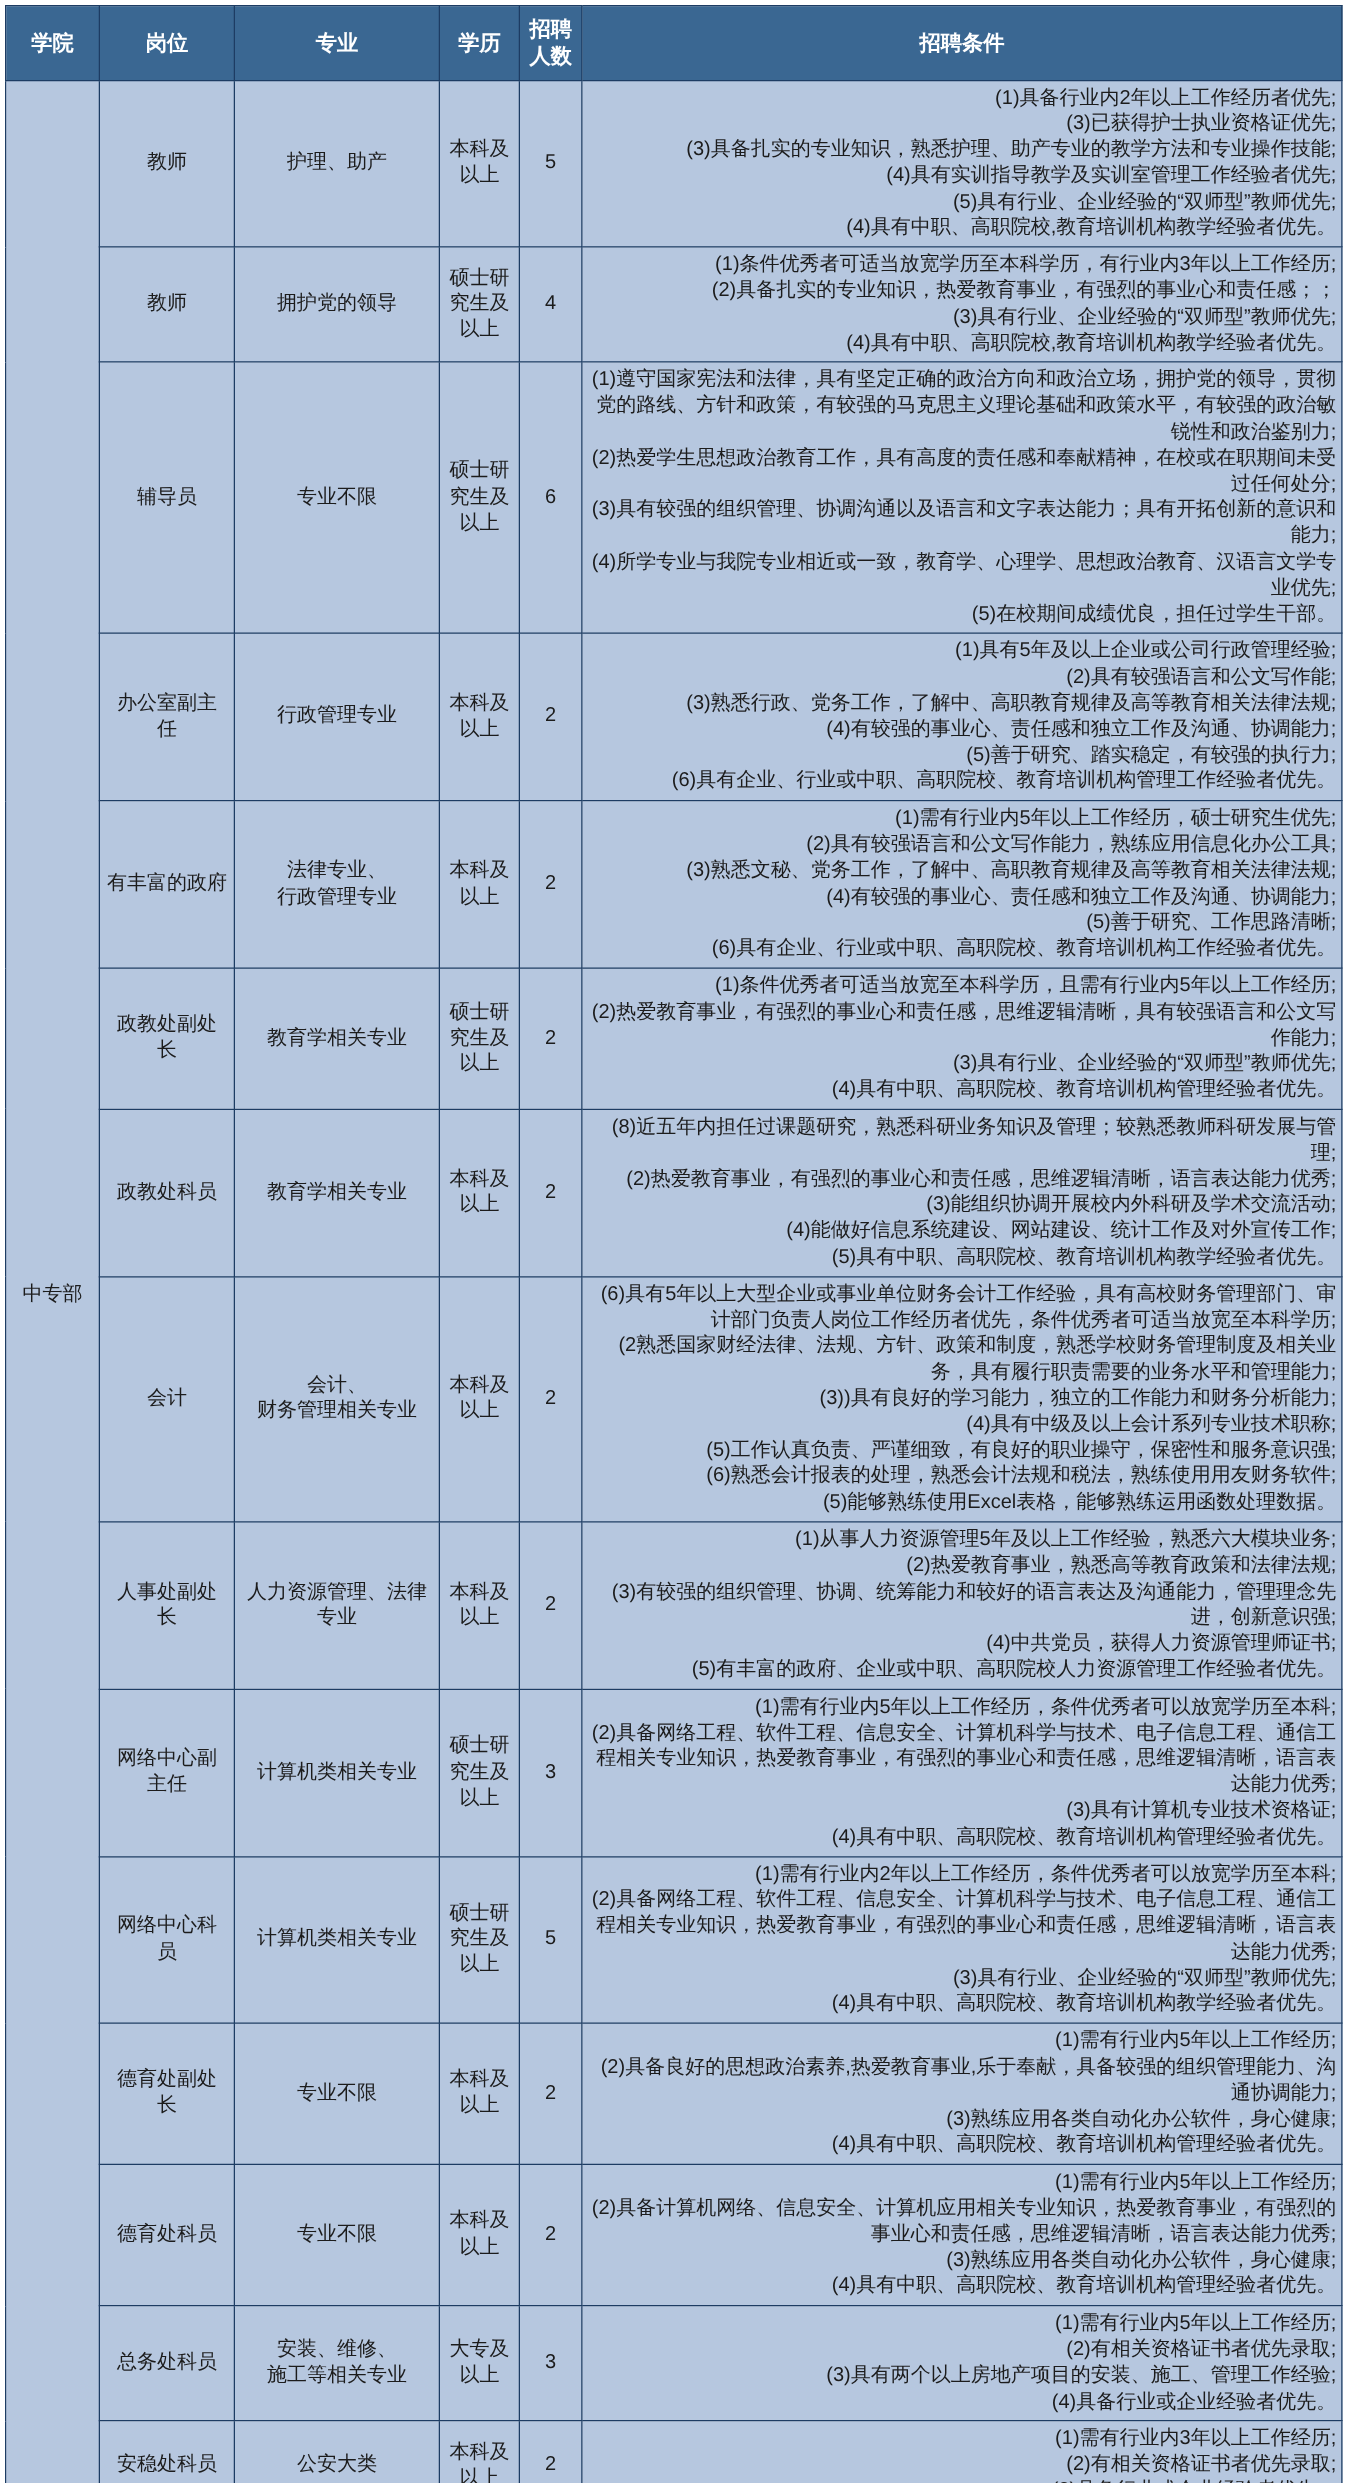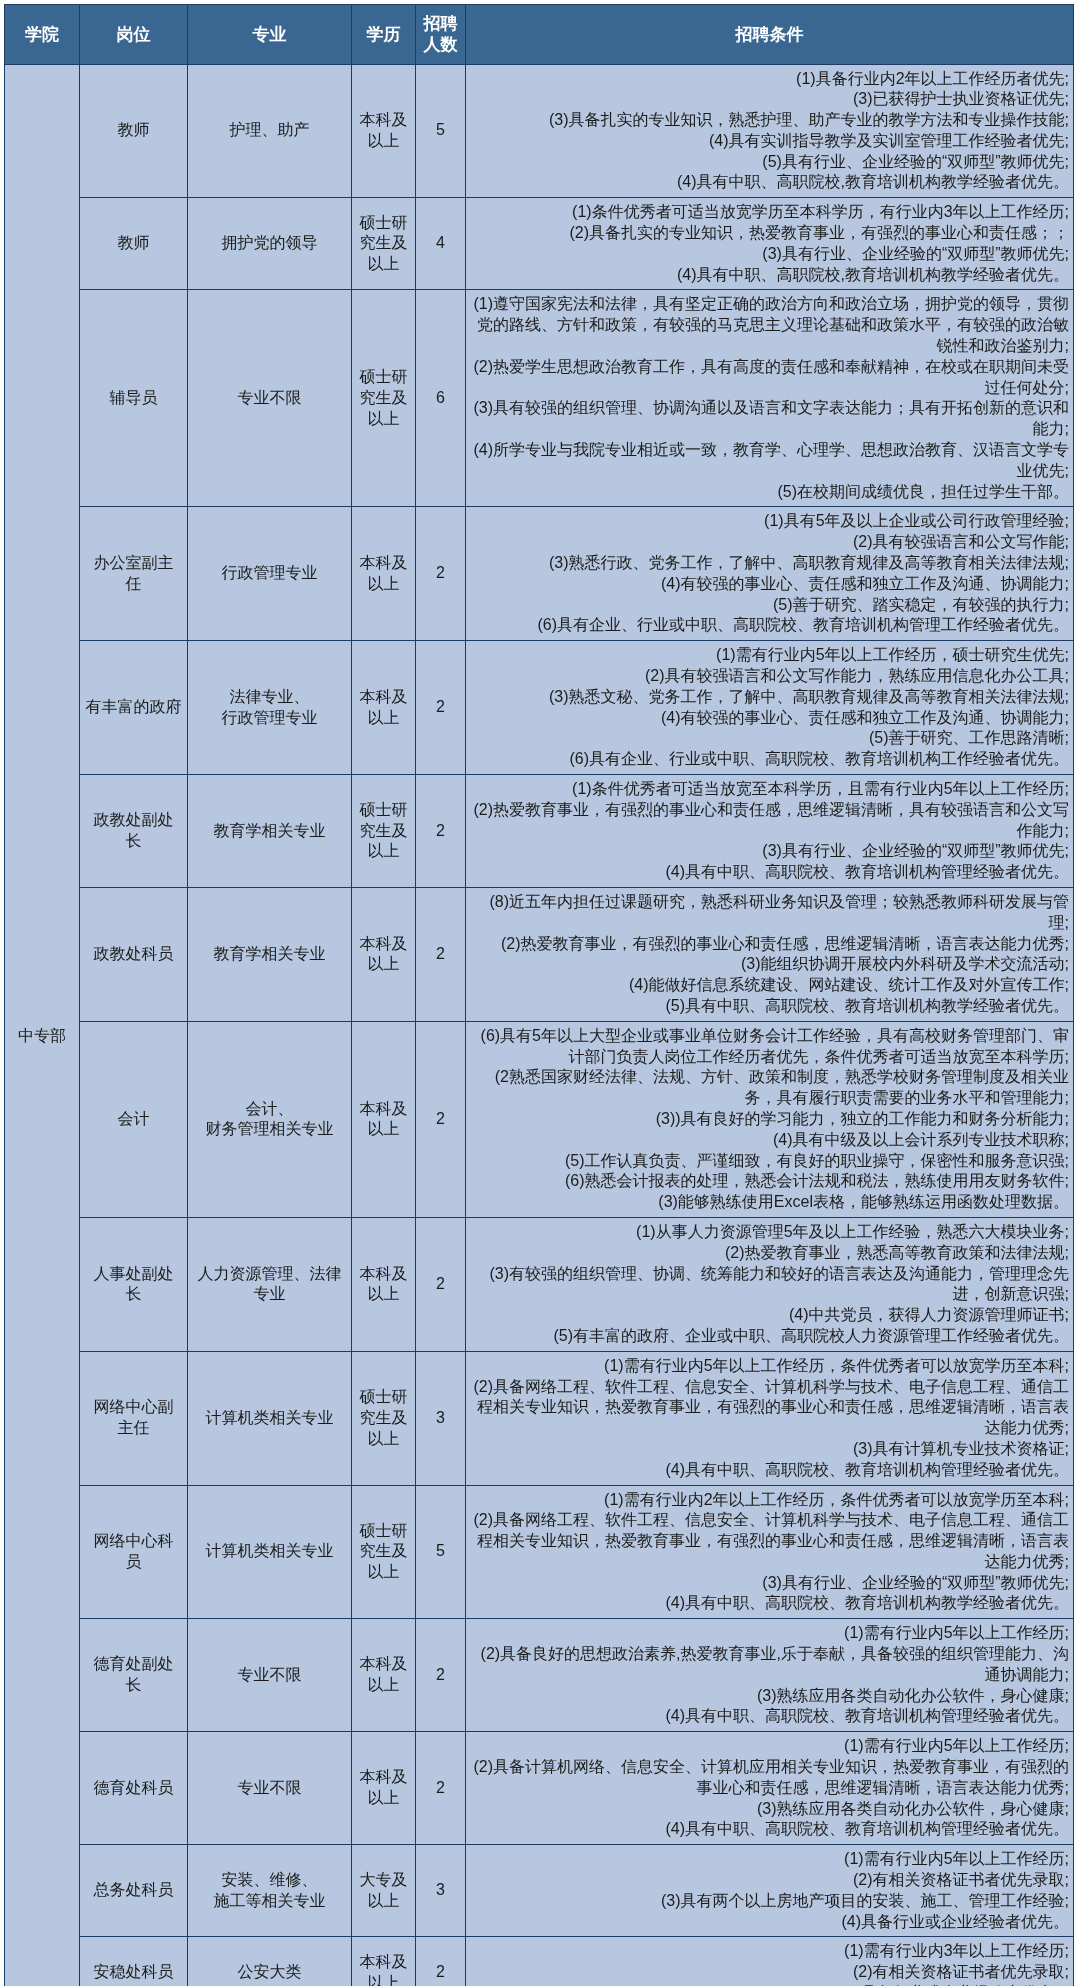--- a/index.html
+++ b/index.html
@@ -194,21 +194,21 @@
     <td class="c-edu">本科及
 以上</td>
     <td class="c-count">2</td>
     <td class="c-cond">
             <div class="cond-line">(6)具有5年以上大型企业或事业单位财务会计工作经验，具有高校财务管理部门、审计部门负责人岗位工作经历者优先，条件优秀者可适当放宽至本科学历;</div>
             <div class="cond-line">(2熟悉国家财经法律、法规、方针、政策和制度，熟悉学校财务管理制度及相关业务，具有履行职责需要的业务水平和管理能力;</div>
             <div class="cond-line">(3))具有良好的学习能力，独立的工作能力和财务分析能力;</div>
             <div class="cond-line">(4)具有中级及以上会计系列专业技术职称;</div>
             <div class="cond-line">(5)工作认真负责、严谨细致，有良好的职业操守，保密性和服务意识强;</div>
             <div class="cond-line">(6)熟悉会计报表的处理，熟悉会计法规和税法，熟练使用用友财务软件;</div>
-            <div class="cond-line">(3)能够熟练使用Excel表格，能够熟练运用函数处理数据。</div>
+            <div class="cond-line">(5)能够熟练使用Excel表格，能够熟练运用函数处理数据。</div>
           </td>
   </tr>
         <tr>
     <td class="c-pos">人事处副处
 长</td>
     <td class="c-major">人力资源管理、法律
 专业</td>
     <td class="c-edu">本科及
 以上</td>
     <td class="c-count">2</td>

